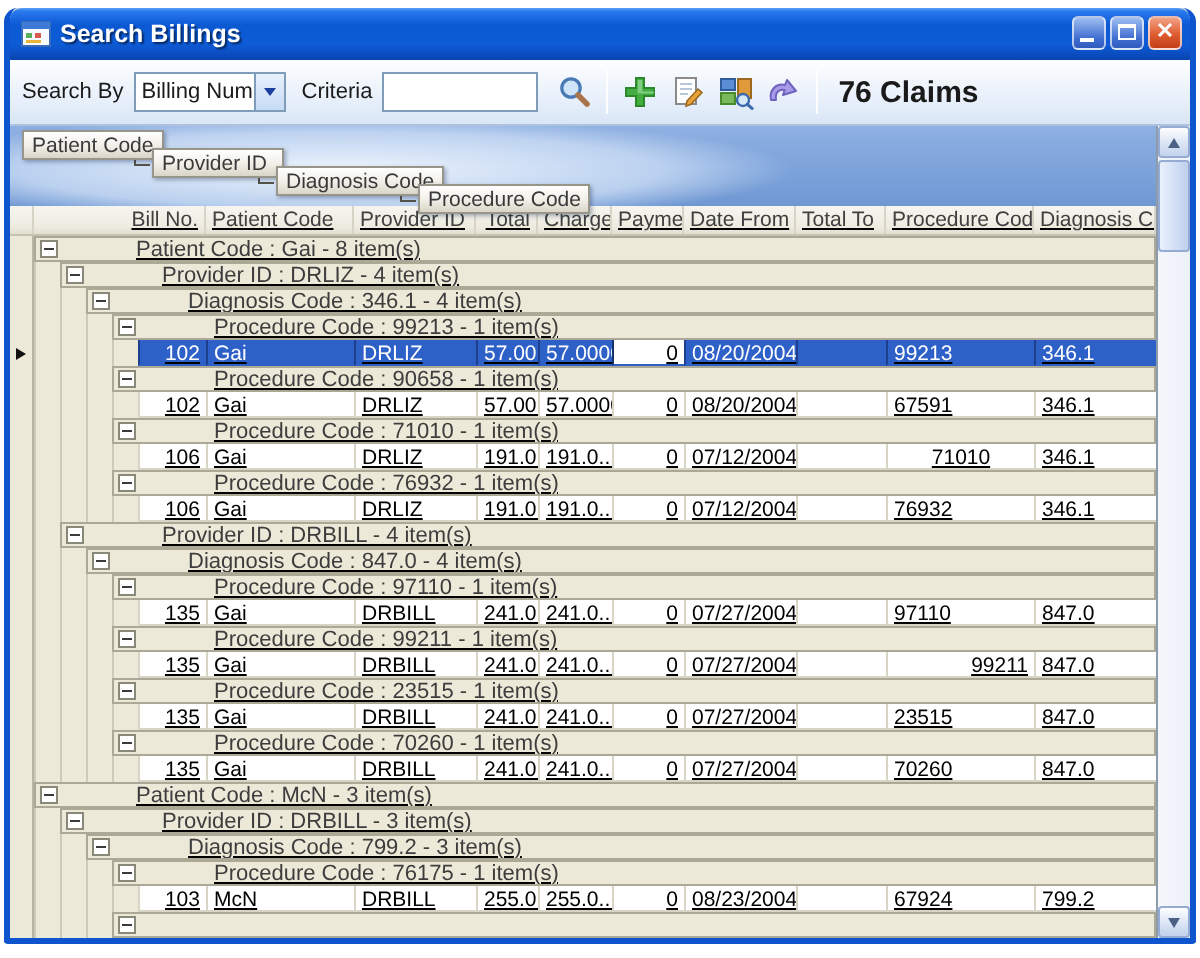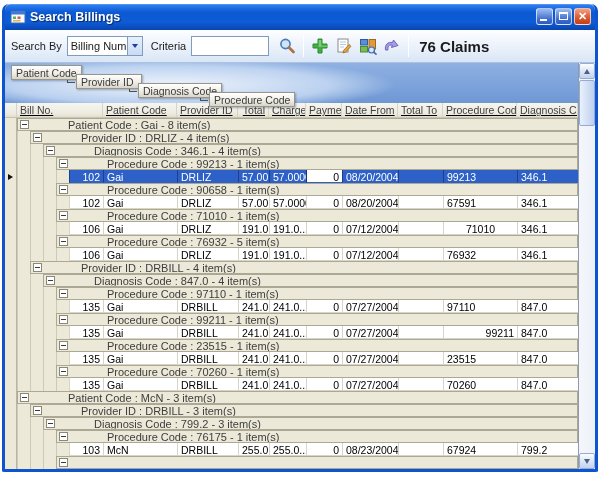--- a/index.html
+++ b/index.html
@@ -176,21 +176,21 @@
         <div class="gconn gc2"></div>
         <div class="gconn gc3"></div>
         <div class="gbox gb0">Patient Code</div>
         <div class="gbox gb1">Provider ID</div>
         <div class="gbox gb2">Diagnosis Code</div>
         <div class="gbox gb3">Procedure Code</div>
       </div>
 
       <div class="ghead">
           <div class="hcell hind"></div>
-          <div class="hcell" style="width: 86px; ">Bill No.</div>
+          <div class="hcell" style="width: 86px; text-align: right;">Bill No.</div>
           <div class="hcell" style="width: 74px; text-align: left;">Patient Code</div>
           <div class="hcell" style="width: 61px; text-align: left;">Provider ID</div>
           <div class="hcell" style="width: 31px; text-align: right;">Total</div>
           <div class="hcell" style="width: 37px; text-align: right;">Charges</div>
           <div class="hcell" style="width: 36px; text-align: left;">Payme...</div>
           <div class="hcell" style="width: 56px; text-align: left;">Date From</div>
           <div class="hcell" style="width: 45px; text-align: left;">Total To</div>
           <div class="hcell" style="width: 74px; text-align: left;">Procedure Code</div>
           <div class="hcell" style="width: 61px; text-align: left;">Diagnosis Code</div>
         </div>
@@ -303,21 +303,21 @@
             <div class="dcell" style="width: 74px; text-align: center;">71010</div>
             <div class="dcell" style="width: 61px; text-align: left;">346.1</div>
           </div>
           <div class="grow">
             <div class="ind"></div>
             <div class="sp"></div>
             <div class="sp"></div>
             <div class="sp"></div>
             <div class="gbx">
               <div class="minus"></div>
-              <div class="glabel">Procedure Code : 76932 - 5 item(s)</div>
+              <div class="glabel">Procedure Code : 76932 - 1 item(s)</div>
             </div>
           </div>
           <div class="drow">
             <div class="ind"></div>
             <div class="sp"></div>
             <div class="sp"></div>
             <div class="sp"></div>
             <div class="sp"></div>
             <div class="dcell" style="width: 34px; text-align: right;">106</div>
             <div class="dcell" style="width: 74px; text-align: left;">Gai</div>

